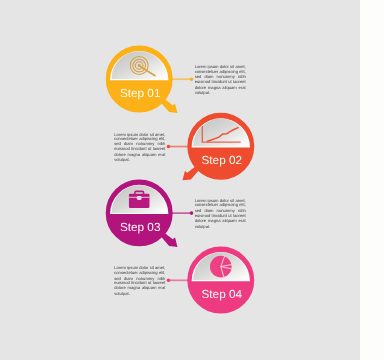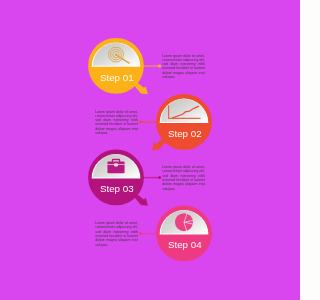--- a/index.html
+++ b/index.html
@@ -1,18 +1,18 @@
 <!DOCTYPE html>
 <html><head>
 <meta charset="utf-8">
 <style>
   html,body{margin:0;padding:0;}
   body{width:300px;height:300px;background:#fdfdfb;overflow:hidden;
        font-family:"Liberation Sans",sans-serif;}
-  #stage{position:relative;width:300px;height:300px;background:#d946ef;}
+  #stage{position:relative;width:300px;height:300px;background:#e5e5e5;}
   svg.layer{position:absolute;left:0;top:0;width:300px;height:300px;}
   .para{position:absolute;font-size:3.45px;line-height:4.3px;color:#3b3b3b;
         text-align:justify;width:42.6px;-webkit-font-smoothing:antialiased;transform:translateZ(0);}
 </style>
 </head>
 <body>
 
 <div id="stage">
   <svg class="layer" viewBox="0 0 300 300">
     <defs>

